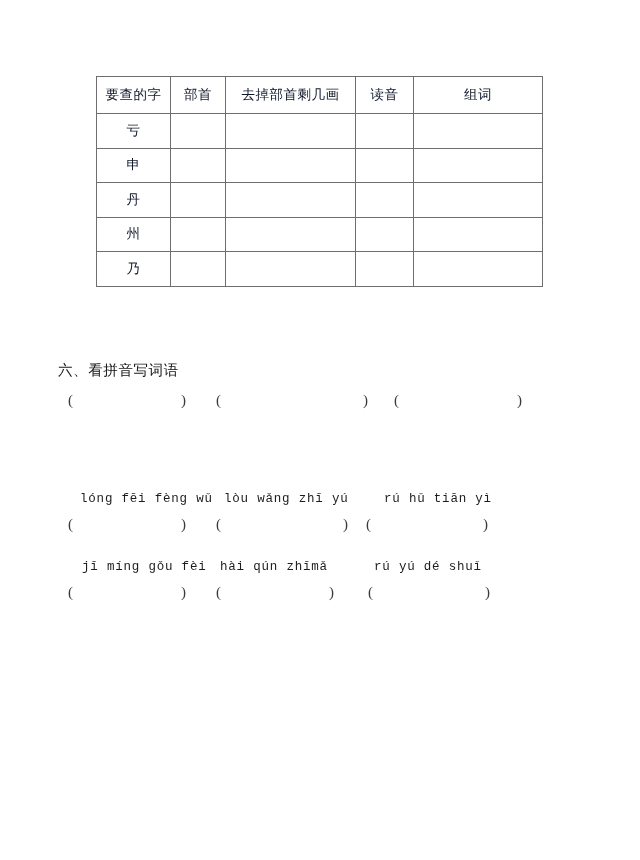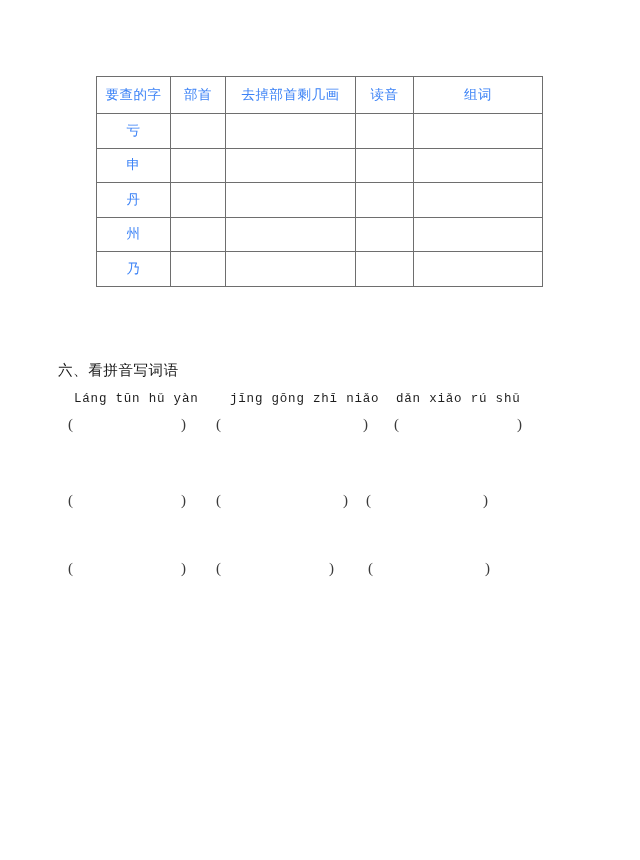--- a/index.html
+++ b/index.html
@@ -29,21 +29,21 @@
     table-layout: fixed;
   }
   table.lookup-table th,
   table.lookup-table td {
     border: 1px solid #6e6e6e;
     padding: 0;
     text-align: center;
     vertical-align: middle;
     font-weight: normal;
     font-size: 13.5px;
-    color: #3b82f6;
+    color: #0f172a;
     letter-spacing: 0.5px;
   }
   table.lookup-table th {
     height: 36px;
   }
   table.lookup-table td {
     height: 33.5px;
   }
   .col-char  { width: 74px; }
   .col-rad   { width: 55px; }
@@ -192,53 +192,58 @@
         <td></td>
         <td></td>
       </tr>
     </tbody>
   </table>
 </div>
 
 <div class="section-heading">六、看拼音写词语</div>
 
 <div class="pinyin-block" id="pinyin-block-0">
-  <div class="pinyin-row">
-    <span class="pinyin-item" id="pinyin-0-0">Láng tūn hǔ yàn</span>
-    <span class="pinyin-item" id="pinyin-0-1">jīng gōng zhī niǎo</span>
-    <span class="pinyin-item" id="pinyin-0-2">dǎn xiǎo rú shǔ</span>
-  </div>
   <div class="answer-row">
     <span class="answer-item" id="answer-0-0">
       <span class="paren-open">(</span><span class="paren-gap" style="width:108px;"></span><span class="paren-close">)</span>
     </span>
     <span class="answer-item" id="answer-0-1">
       <span class="paren-open">(</span><span class="paren-gap" style="width:142px;"></span><span class="paren-close">)</span>
     </span>
     <span class="answer-item" id="answer-0-2">
       <span class="paren-open">(</span><span class="paren-gap" style="width:118px;"></span><span class="paren-close">)</span>
     </span>
   </div>
 </div>
 
 <div class="pinyin-block" id="pinyin-block-1">
+  <div class="pinyin-row">
+    <span class="pinyin-item" id="pinyin-1-0">lóng fēi fèng wǔ</span>
+    <span class="pinyin-item" id="pinyin-1-1">lòu wǎng zhī yú</span>
+    <span class="pinyin-item" id="pinyin-1-2">rú hǔ tiān yì</span>
+  </div>
   <div class="answer-row">
     <span class="answer-item" id="answer-1-0">
       <span class="paren-open">(</span><span class="paren-gap" style="width:108px;"></span><span class="paren-close">)</span>
     </span>
     <span class="answer-item" id="answer-1-1">
       <span class="paren-open">(</span><span class="paren-gap" style="width:122px;"></span><span class="paren-close">)</span>
     </span>
     <span class="answer-item" id="answer-1-2">
       <span class="paren-open">(</span><span class="paren-gap" style="width:112px;"></span><span class="paren-close">)</span>
     </span>
   </div>
 </div>
 
 <div class="pinyin-block" id="pinyin-block-2">
+  <div class="pinyin-row">
+    <span class="pinyin-item" id="pinyin-2-0">jī míng gǒu fèi</span>
+    <span class="pinyin-item" id="pinyin-2-1">hài qún zhīmǎ</span>
+    <span class="pinyin-item" id="pinyin-2-2">rú yú dé shuǐ</span>
+  </div>
   <div class="answer-row">
     <span class="answer-item" id="answer-2-0">
       <span class="paren-open">(</span><span class="paren-gap" style="width:108px;"></span><span class="paren-close">)</span>
     </span>
     <span class="answer-item" id="answer-2-1">
       <span class="paren-open">(</span><span class="paren-gap" style="width:108px;"></span><span class="paren-close">)</span>
     </span>
     <span class="answer-item" id="answer-2-2">
       <span class="paren-open">(</span><span class="paren-gap" style="width:112px;"></span><span class="paren-close">)</span>
     </span>

